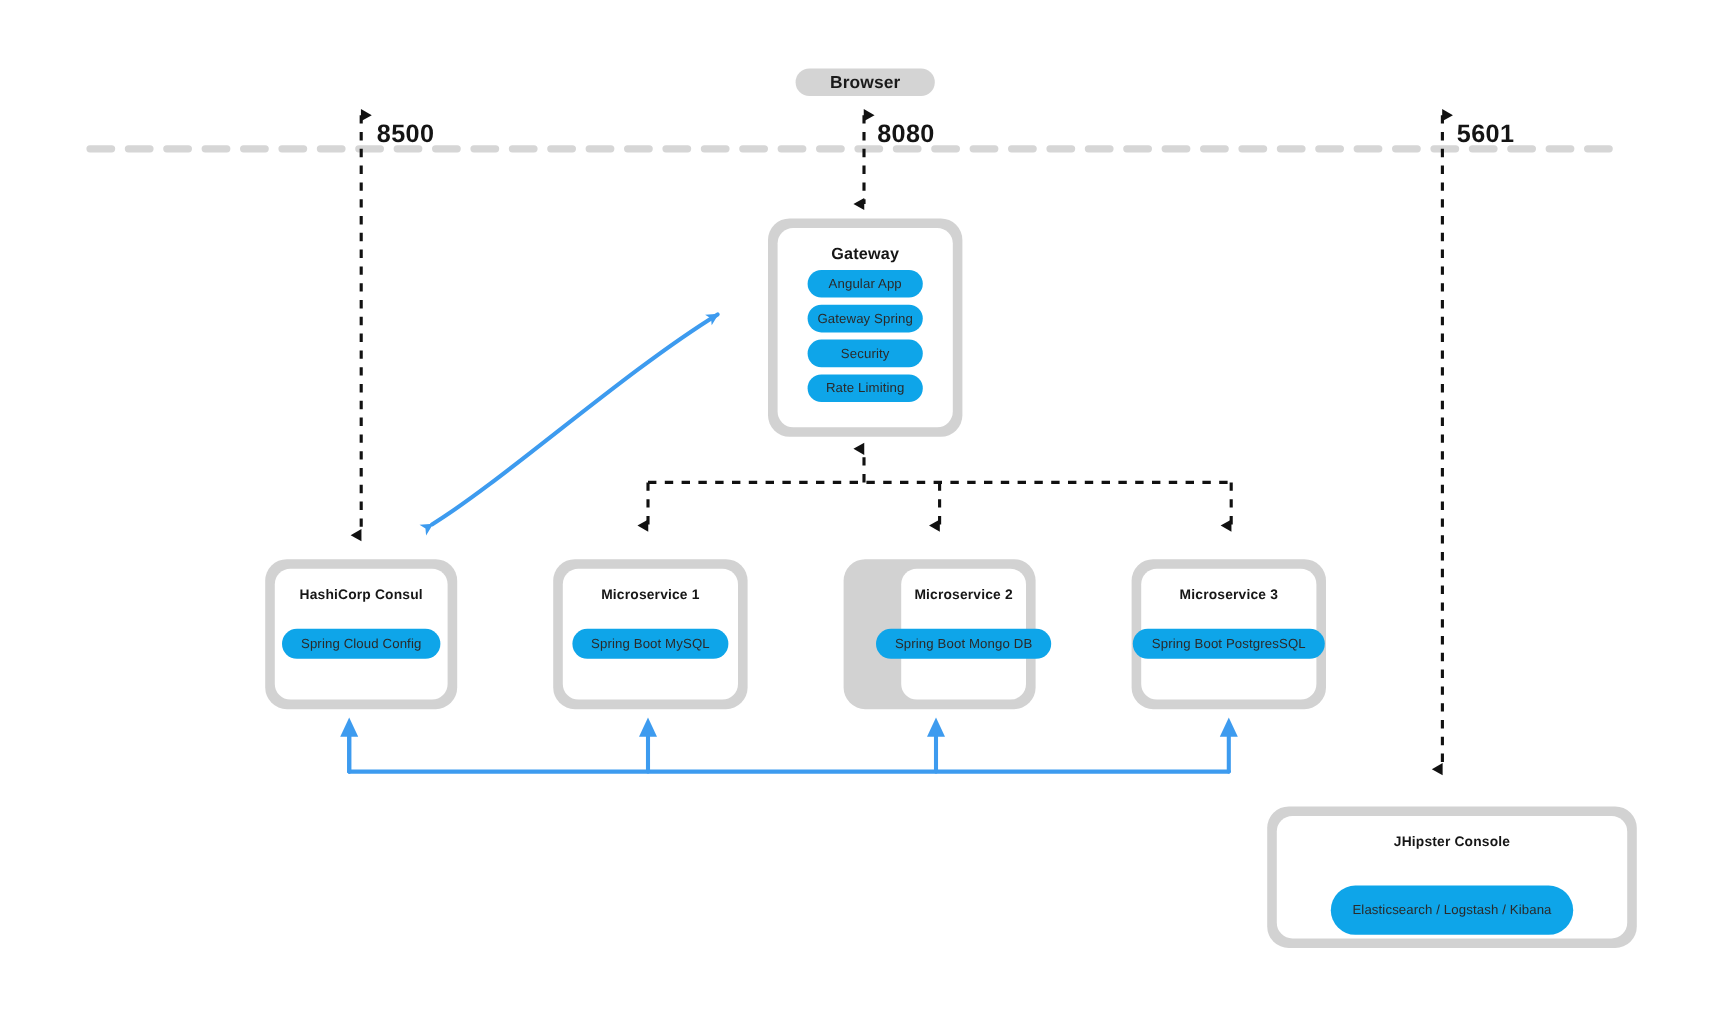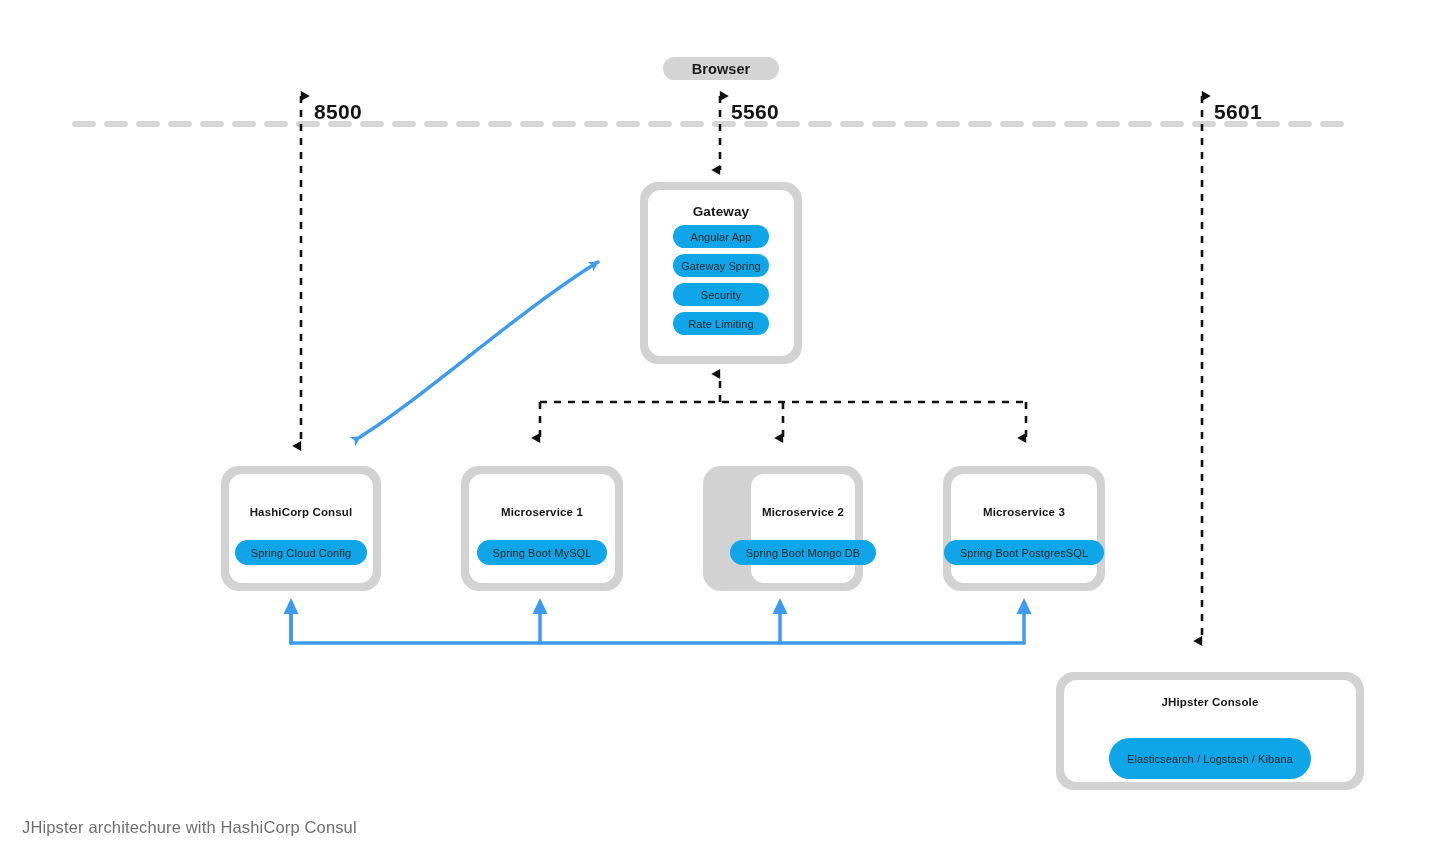--- a/index.html
+++ b/index.html
@@ -101,21 +101,21 @@
   }
   #gateway-card .chip {
     width: 96px;
     height: 23px;
     font-size: 11px;
     margin-top: 6px;
   }
   #gateway-card .chip:first-of-type { margin-top: 14px; }
 
   
-  .svc .card-title { margin-top: 32px; }
+  .svc .card-title { margin-top: 16px; }
   .svc .chip { height: 25px; margin-top: 22px; padding: 0 16px; }
 
   
   #console-card .card-title { margin-top: 16px; font-size: 11.5px; }
   #console-card .chip { height: 41px; margin-top: 30px; padding: 0 18px; }
 
   
   #caption {
     position: absolute;
     left: 22px;
@@ -178,21 +178,21 @@
       <path d="M780 598 L787.5 614 L772.5 614 Z"></path>
       <path d="M1024 598 L1031.5 614 L1016.5 614 Z"></path>
     </g>
   </svg>
 
   <div class="pill" id="browser-pill" style="left:663px; top:57px; width:116px; height:23px;">
     <span>Browser</span>
   </div>
 
   <div class="port-label" style="left:314px; top:100px;">8500</div>
-  <div class="port-label" style="left:731px; top:100px;">5560</div>
+  <div class="port-label" style="left:731px; top:100px;">8080</div>
   <div class="port-label" style="left:1214px; top:100px;">5601</div>
 
   <div class="card" id="gateway-card" style="left:640px; top:182px; width:162px; height:182px;">
     <div class="card-inner">
       <div class="card-title">Gateway</div>
       <div class="chip">Angular App</div>
       <div class="chip">Gateway Spring</div>
       <div class="chip">Security</div>
       <div class="chip">Rate Limiting</div>
     </div>
@@ -226,15 +226,14 @@
     </div>
   </div>
 
   <div class="card" id="console-card" style="left:1056px; top:672px; width:308px; height:118px;">
     <div class="card-inner">
       <div class="card-title">JHipster Console</div>
       <div class="chip">Elasticsearch / Logstash / Kibana</div>
     </div>
   </div>
 
-  <div id="caption">JHipster architechure with HashiCorp Consul</div>
 
 </div>
 
 </body></html>

